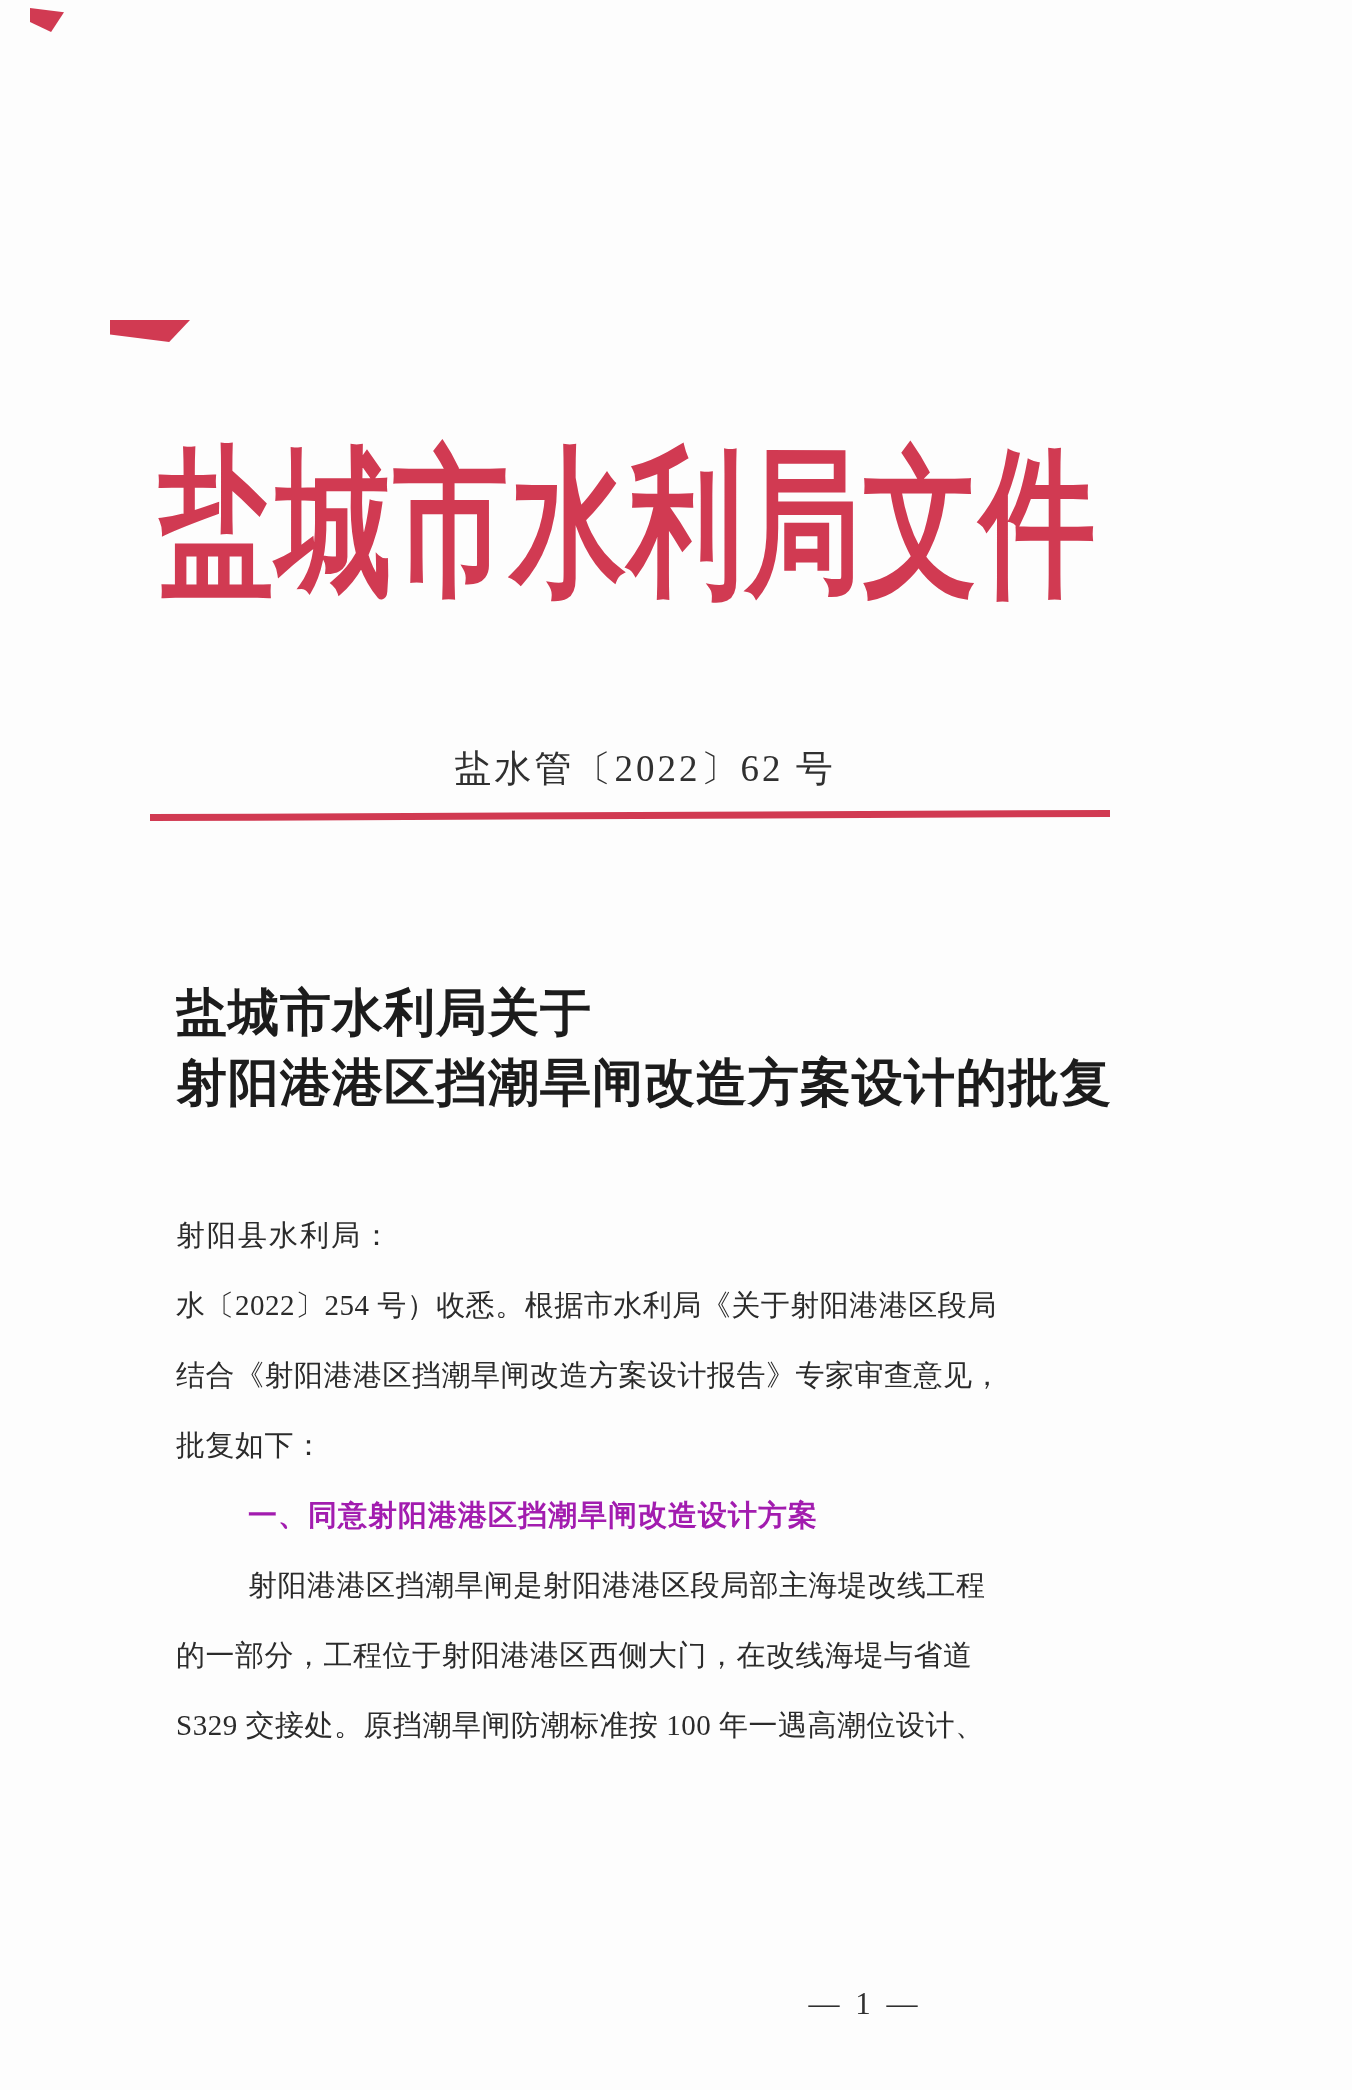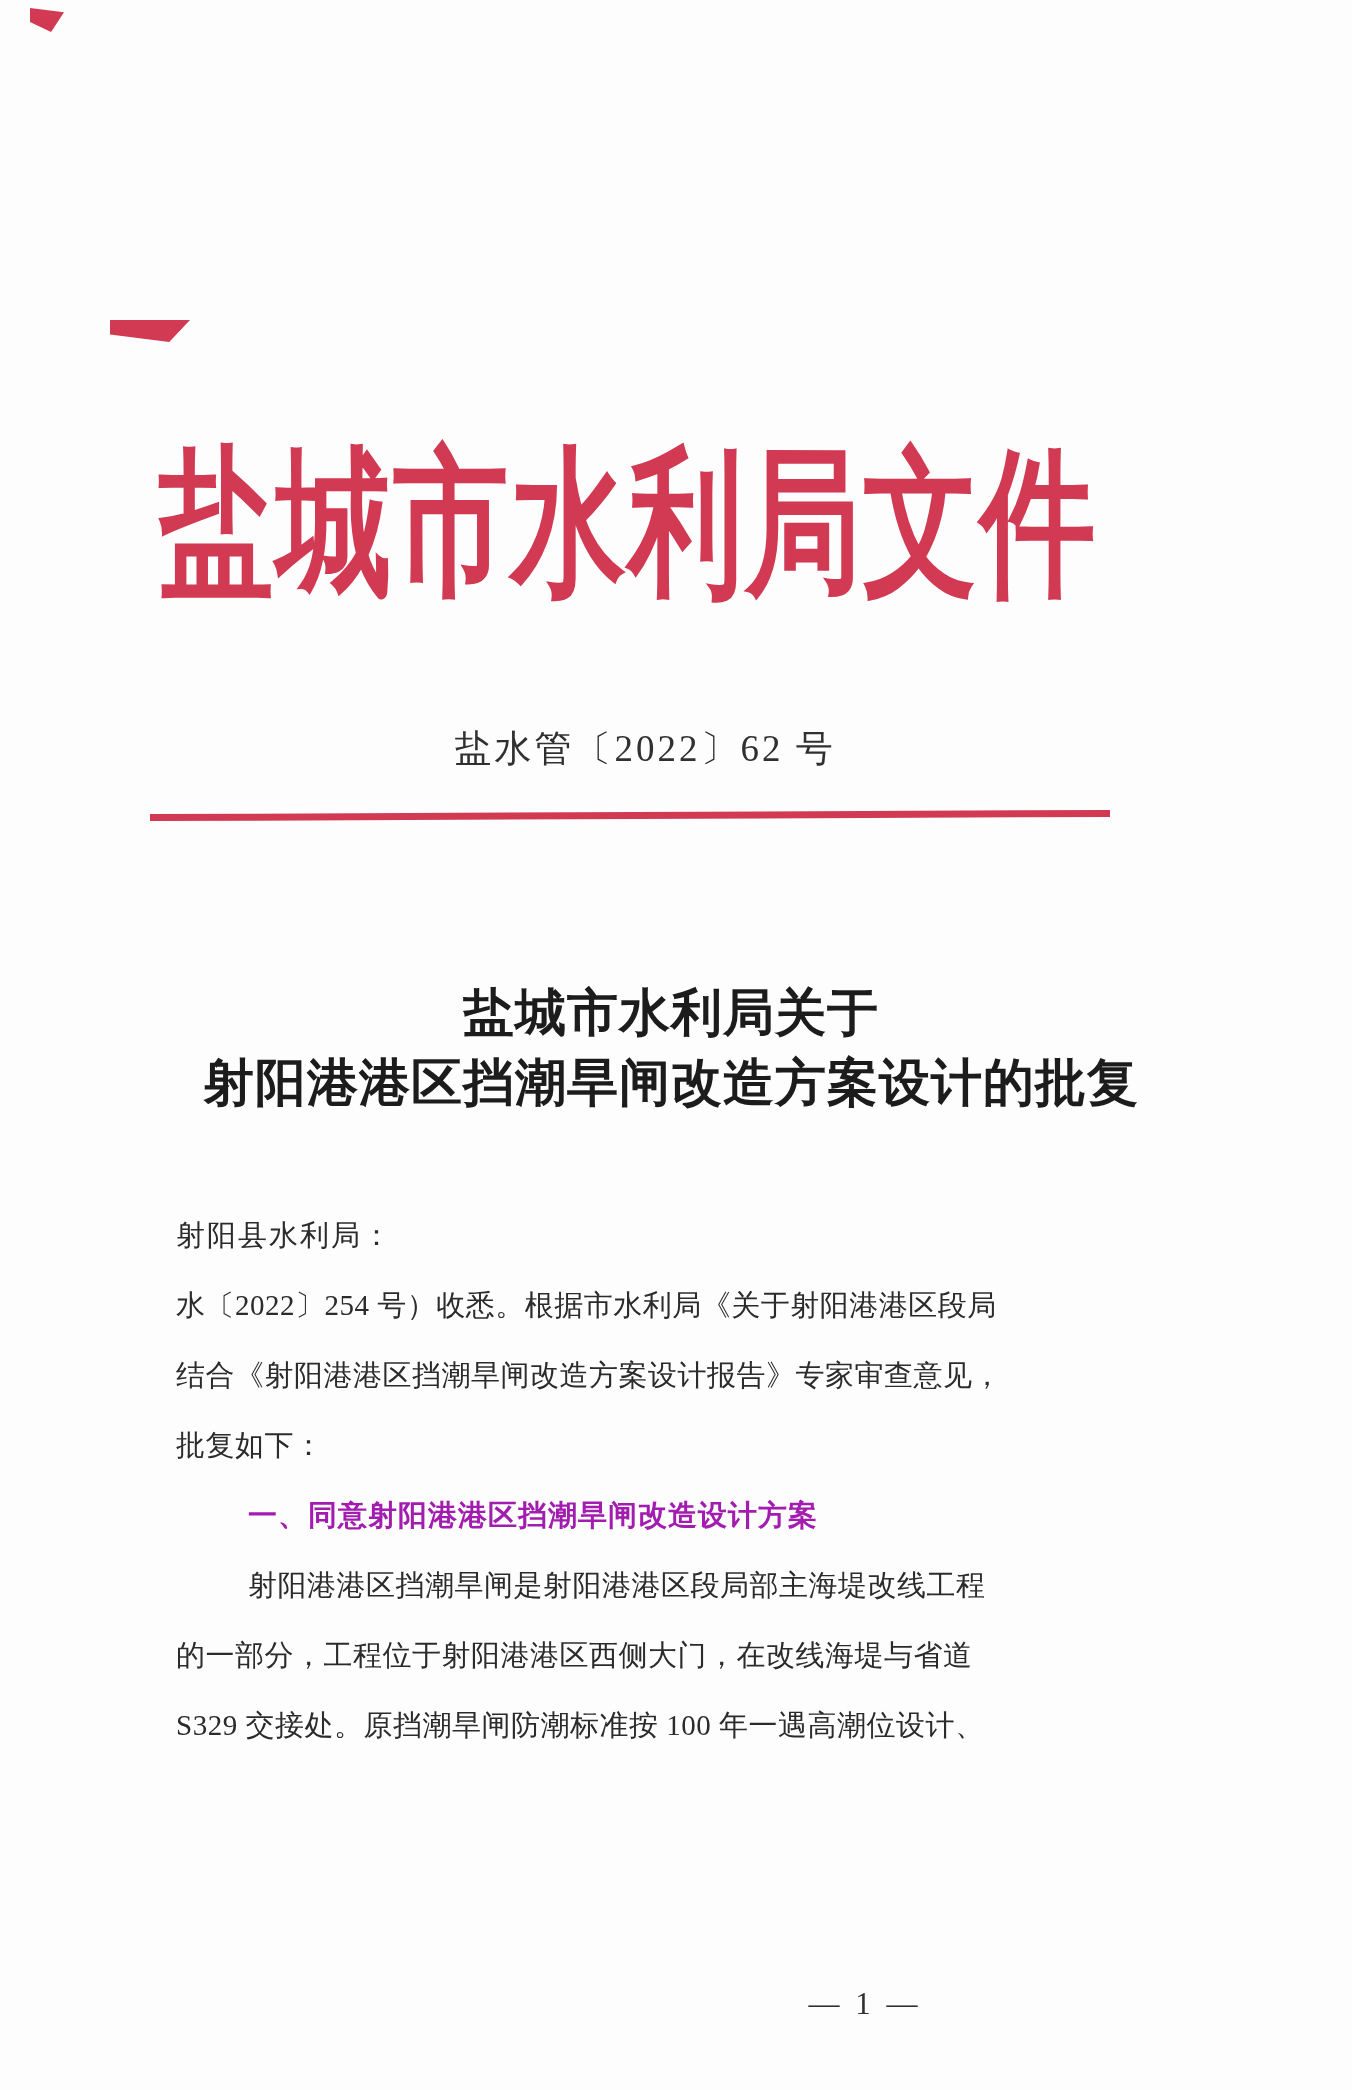--- a/index.html
+++ b/index.html
@@ -31,30 +31,30 @@
   .letterhead-wrap{
     position:absolute;top:420px;left:0;width:1255px;
     display:flex;justify-content:center;margin-top:18px;
   }
   .letterhead-text{
     font-size:160px;line-height:1.08;font-weight:bold;
     color:var(--red);white-space:nowrap;letter-spacing:3px;
     transform:scaleX(0.72);transform-origin:center;
   }
   .doc-number{
-    position:absolute;top:724px;left:0;width:1290px;
+    position:absolute;top:744px;left:0;width:1290px;
     text-align:center;font-size:37px;letter-spacing:3px;color:#303030;
   }
   .red-line{
     position:absolute;top:812px;left:150px;width:960px;height:7px;
     background:var(--red);transform:rotate(-0.25deg);
   }
   .doc-title{
     position:absolute;top:978px;left:176px;width:990px;
-    text-align:center;font-weight:bold;font-size:51px;line-height:70px;
+    text-align:left;font-weight:bold;font-size:51px;line-height:70px;
     color:var(--ink-dark);letter-spacing:1px;
   }
   .body-text{
     position:absolute;top:1200px;left:176px;width:948px;
     font-size:29px;color:var(--ink);
   }
   .body-line{
     height:70px;line-height:70px;white-space:nowrap;
     letter-spacing:0.5px;
   }

